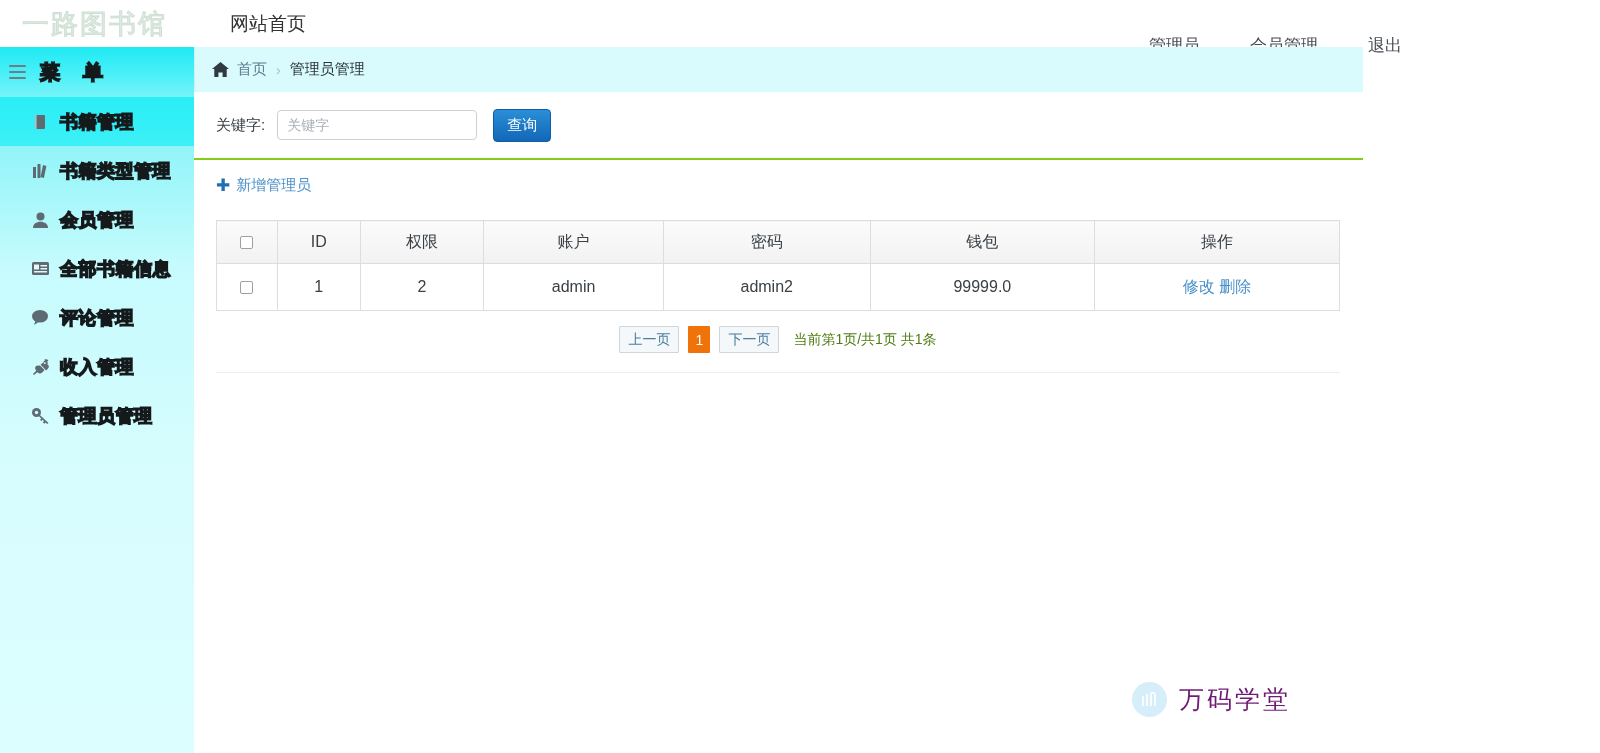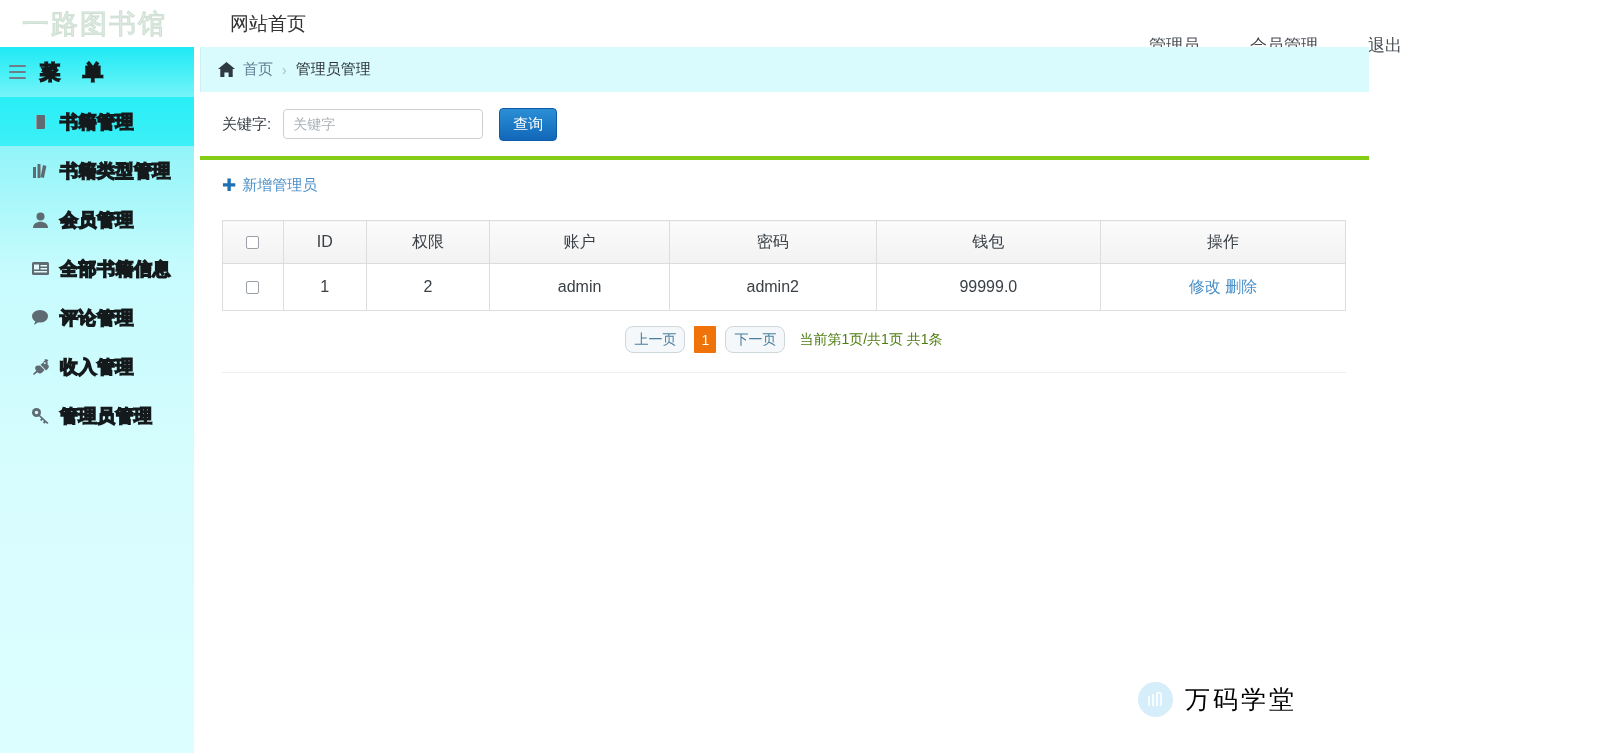--- a/index.html
+++ b/index.html
@@ -106,39 +106,38 @@
     letter-spacing: 0.5px;
     white-space: nowrap;
     font-family: "DejaVu Sans", sans-serif;
   }
 
   
   .main {
     position: absolute; left: 194px; top: 47px;
     width: 1169px; height: 706px;
     background: #ffffff;
-    margin-left: 6px;
   }
   .crumb-bar {
     height: 45px;
     background: #d9fbfd;
     display: flex; align-items: center;
     padding-left: 17px;
     border-left: 1px solid #cfeff2;
   }
   .crumb-home { color: #2f3a40; margin-right: 8px; display:flex; align-items:center; }
   .crumb-link { font-size: 15px; color: #5b7f92; cursor: pointer; }
   .crumb-sep { font-size: 14px; color: #9fc2cc; margin: 0 9px; }
   .crumb-cur { font-size: 15px; color: #2b3339; }
 
   .filter-row {
     height: 68px;
     display: flex; align-items: center;
     padding-left: 22px;
-    border-bottom: 4px solid #84cc16;
+    border-bottom: 2px solid #84cc16;
   }
   .filter-label { font-size: 15px; color: #333b41; margin-right: 12px; white-space: nowrap; }
   .kw-input {
     width: 200px; height: 30px;
     border: 1px solid #ccd0d4;
     border-radius: 4px;
     padding: 0 9px;
     font-size: 14px;
     color: #333;
     outline: none;
@@ -216,21 +215,21 @@
     padding: 15px 0 0 0;
   }
   .pg-btn {
     min-width: 60px; height: 27px;
     border: 1px solid #cfd6da;
     background: #f5f8fa;
     color: #4a7f9c;
     font-size: 14px;
     display: flex; align-items: center; justify-content: center;
     cursor: pointer;
-    border-radius: 8px;
+    border-radius: 1px;
   }
   .pg-num {
     min-width: 22px; height: 27px;
     background: #f0730a;
     color: #ffffff;
     font-size: 14px;
     display: flex; align-items: center; justify-content: center;
     cursor: pointer;
     border-radius: 1px;
   }
@@ -249,21 +248,21 @@
     display: flex; align-items: center; gap: 12px;
     user-select: none;
   }
   .wm-badge {
     width: 35px; height: 35px; border-radius: 50%;
     background: #d6edfa;
     display: flex; align-items: center; justify-content: center;
   }
   .wm-text {
     font-size: 25px;
-    color: #000000;
+    color: #701a75;
     letter-spacing: 3px;
     font-family: Liberation Mono, monospace;
   }
 </style>
 </head>
 <body>
 
 <div class="topbar">
   <div class="logo">一路图书馆</div>
   <div class="topnav-home">网站首页</div>

